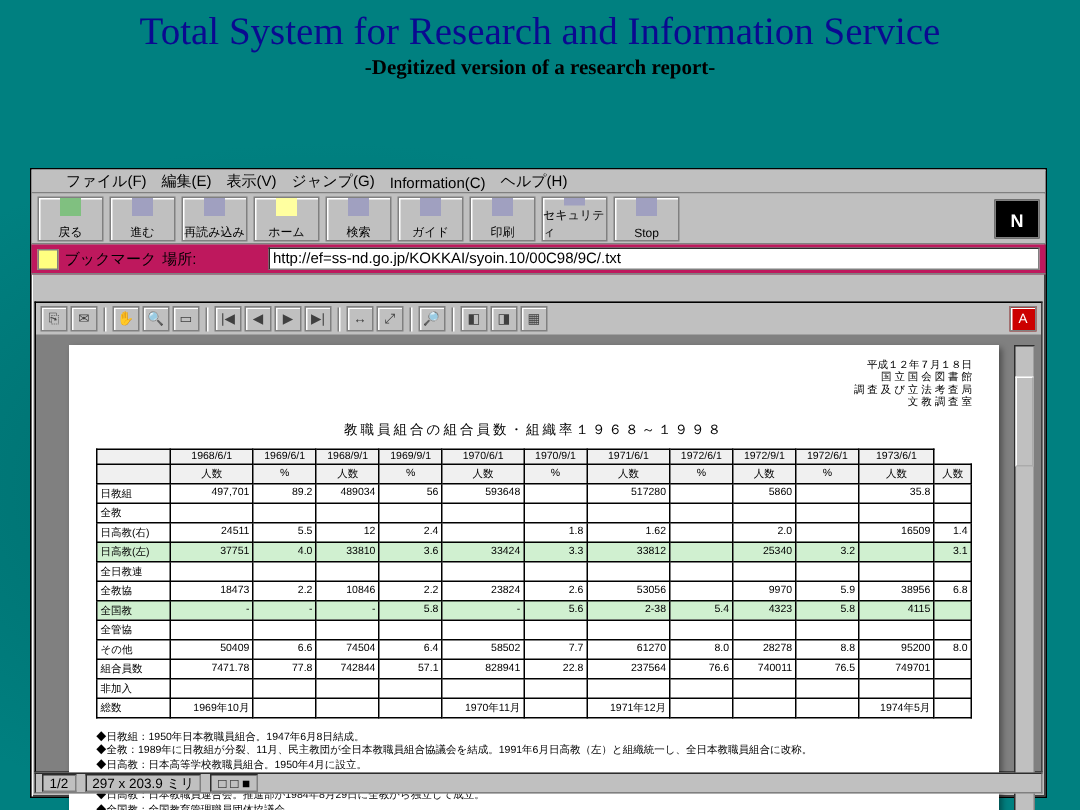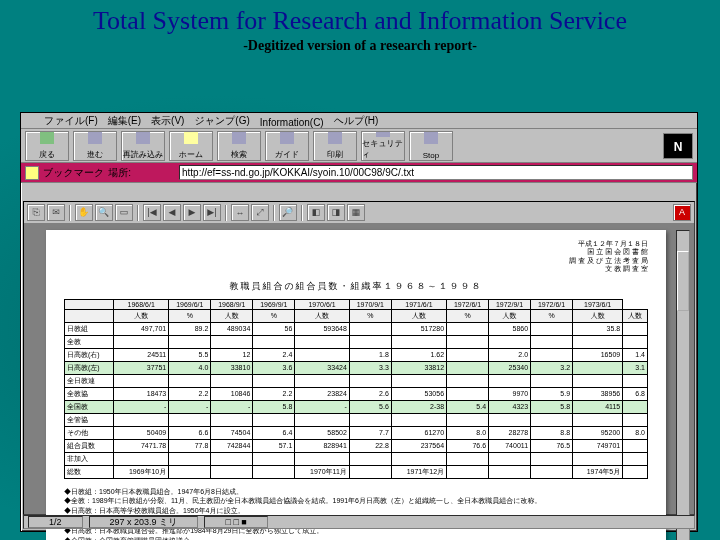--- a/index.html
+++ b/index.html
@@ -80,21 +80,21 @@
   table.data { border-collapse: collapse; width: 100%; font-size: 7px; }
   table.data th, table.data td { border: 1px solid #000; padding: 1px 2px; text-align: right; white-space: nowrap; }
   table.data th { background: #f0f0f0; font-weight: normal; text-align: center; }
   table.data td.lbl { text-align: left; }
   table.data tr.green td { background: #d0f0d0; }
 
   .notes { margin-top: 8px; font-size: 7px; line-height: 1.4; }
   .notes li { list-style: none; }
 
   .statusbar { position: absolute; left: 2px; right: 2px; bottom: 2px; height: 14px; background: #c0c0c0; border: 1px inset #808080; display: flex; align-items: center; font-size: 9px; padding: 0 4px; gap: 6px; }
-  .statusbar .cell { border: 1px inset #808080; padding: 0 20px; height: 12px; line-height: 10px; }
+  .statusbar .cell { border: 1px inset #808080; padding: 0 4px; height: 12px; line-height: 10px; }
 
   .scroll-v { position: absolute; right: 4px; top: 28px; width: 14px; height: 340px; background: #c0c0c0; border: 1px inset #808080; }
   .scroll-v .thumb { width: 12px; height: 60px; background: #c0c0c0; border: 1px outset #fff; margin-top: 20px; }
 </style>
 </head>
 <body>
 
 <div class="bg-map"></div>
 <div class="slide">
   <div class="main-title">Total System for Research and Information Service</div>

